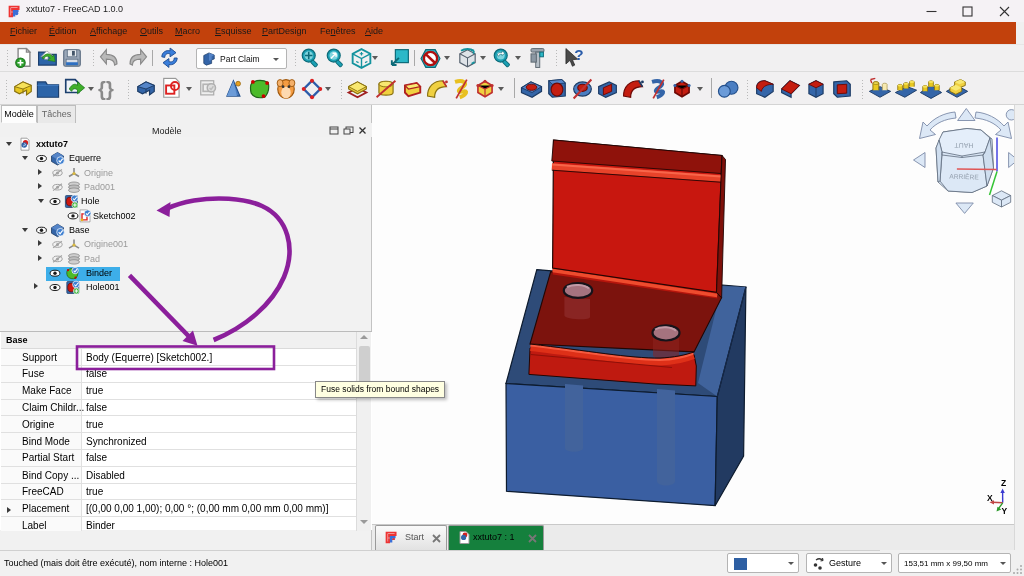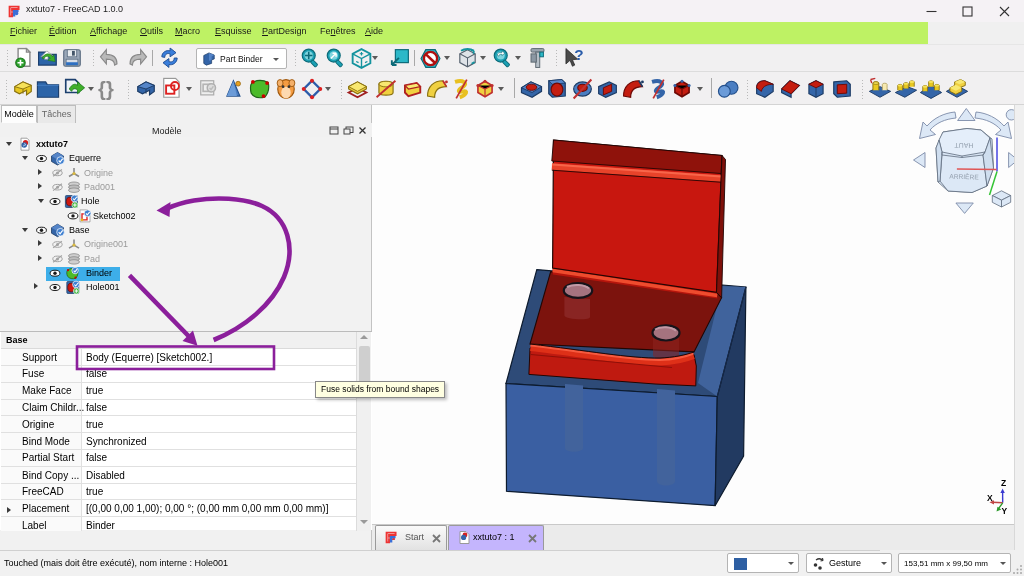--- a/index.html
+++ b/index.html
@@ -1,17 +1,17 @@
 <!DOCTYPE html>
 <html><head><meta charset="utf-8"><style>
 *{margin:0;padding:0;box-sizing:border-box}
 html,body{width:1024px;height:576px;overflow:hidden;font-family:"Liberation Sans",sans-serif;background:#f0f0f0}
 #titlebar{position:absolute;left:0;top:0;width:1024px;height:22px;background:#f5f2f5}
 #title-text{position:absolute;left:26px;top:4px;font-size:9px;color:#1a1a1a}
-#menubar{position:absolute;left:0;top:22px;width:928px;height:22px;background:#bef264}
+#menubar{position:absolute;left:0;top:22px;width:1016px;height:22px;background:#c2410c}
 .menu{position:absolute;top:4px;font-size:9px;color:#1a1a1a}
 #tb1{position:absolute;left:0;top:44px;width:1024px;height:27px;background:#f1f0f1;border-top:1px solid #e6e6e6}
 #tb2{position:absolute;left:0;top:71px;width:1024px;height:34px;background:#f1f0f1;border-top:1px solid #dcdcdc;border-bottom:1px solid #d4d4d4}
 .grip{position:absolute;width:4px;background-image:radial-gradient(circle,#b9b9b9 0.8px,transparent 1px);background-size:3px 3px}
 .vsep{position:absolute;width:1px;background:#a8a8a8}
 .icon{position:absolute}
 #tb1 .icon,#tb2 .icon{transform:scale(1.18);transform-origin:center}
 .dd{position:absolute;width:0;height:0;border-left:3.2px solid transparent;border-right:3.2px solid transparent;border-top:4px solid #5a5a5a}
 #leftdock{position:absolute;left:0;top:105px;width:372px;height:445px;background:#f1f1f1;border-right:1px solid #c3c3c3}
 .dtab{position:absolute;top:0;height:18px;font-size:9px;text-align:center;border:1px solid #bdbdbd;border-bottom:none;background:#e9e9e9;color:#666;line-height:17px}
@@ -93,21 +93,21 @@
   <div class="vsep" style="left:152px;top:5px;height:16px"></div>
   <svg class="icon" style="left:160px;top:4px" width="19" height="18" viewBox="0 0 19 18">
     <path d="M3 8 C3 4, 7 2, 10 3 L10 0.5 L15 4.5 L10 8 L10 5.5 C8 4.7, 5.5 5.5, 5.5 8.5 Z" fill="#3a7edb" stroke="#1f4f94" stroke-width="0.8"></path>
     <path d="M16 9 C16 13, 12 15.5, 9 14.5 L9 17 L4 13 L9 9.5 L9 12 C11 12.8, 13.5 12, 13.5 9 Z" fill="#3a7edb" stroke="#1f4f94" stroke-width="0.8"></path>
   </svg>
   <div class="combo" style="left:196px;top:3px;width:91px;height:21px">
     <svg style="position:absolute;left:5px;top:3px" width="14" height="14" viewBox="0 0 16 16">
       <path d="M8 1 L14 3.5 L14 8 L11 9 L11 13 L5 15 L2 13 L2 4 Z" fill="#3465a8" stroke="#1d3c66" stroke-width="0.8"></path>
       <path d="M8 1 L14 3.5 L11 5 L11 9 L8 10 Z" fill="#5585c8"></path>
     </svg>
-    <span style="position:absolute;left:23px;top:4.5px;color:#111;font-size:8.5px">Part Binder</span>
+    <span style="position:absolute;left:23px;top:4.5px;color:#111;font-size:8.5px">Part Claim</span>
     <div class="cbarrow" style="left:76px;top:9px"></div>
   </div>
   <div class="grip" style="left:294px;top:4px;height:19px"></div>
   <svg class="icon" style="left:301px;top:4px" width="19" height="19" viewBox="0 0 19 19">
     <circle cx="8" cy="7" r="5.5" fill="#1ba0b4" stroke="#0c6a78" stroke-width="1"></circle>
     <circle cx="8" cy="7" r="3.6" fill="#7fd4de"></circle>
     <path d="M8 3.8 V10.2 M4.8 7 H11.2" stroke="#0c6a78" stroke-width="1.3"></path>
     <rect x="11.5" y="10.5" width="6" height="3" rx="1" transform="rotate(45 11.5 10.5)" fill="#1ba0b4" stroke="#0c6a78" stroke-width="0.8"></rect>
   </svg>
   <svg class="icon" style="left:326px;top:4px" width="19" height="19" viewBox="0 0 19 19">
@@ -644,21 +644,21 @@
   <div style="position:absolute;left:3px;top:0;width:72px;height:25px;background:linear-gradient(#fafafa,#e2e2e2);border:1px solid #9a9a9a;border-bottom:none;border-radius:2px 2px 0 0">
     <svg style="position:absolute;left:9px;top:5px" width="13" height="13" viewBox="0 0 16 16">
       <path d="M2 2 H13 V5 H5 V7 H11 V10 H5 V14 H2 Z" fill="none" stroke="#e33" stroke-width="2.4"></path>
       <path d="M6 6 H13 V9 H9 V14 H6 Z" fill="#3a6fd8"></path>
     </svg>
     <span style="position:absolute;left:29px;top:6px;font-size:9px;color:#555">Start</span>
     <svg style="position:absolute;left:55px;top:7px" width="11" height="11" viewBox="0 0 11 11">
         <path d="M2 2 L9 9 M9 2 L2 9" stroke="#777" stroke-width="1.8"></path>
       </svg>
   </div>
-  <div style="position:absolute;left:76px;top:0;width:96px;height:26px;background:#c4b5fd;border:1px solid #9a9a9a;border-bottom:none;border-radius:2px 2px 0 0">
+  <div style="position:absolute;left:76px;top:0;width:96px;height:26px;background:#15803d;border:1px solid #9a9a9a;border-bottom:none;border-radius:2px 2px 0 0">
     <svg style="position:absolute;left:10px;top:5px" width="11" height="13" viewBox="0 0 11 13">
       <path d="M1 0.5 H7 L10 3.5 V12.5 H1 Z" fill="#fff" stroke="#999"></path>
       <circle cx="6" cy="4" r="2.4" fill="#d42020"></circle>
       <circle cx="4.6" cy="6.4" r="2.6" fill="#3465a8"></circle>
     </svg>
     <span style="position:absolute;left:24px;top:6px;font-size:9px;color:#000">xxtuto7 : 1</span>
     <svg style="position:absolute;left:78px;top:7px" width="11" height="11" viewBox="0 0 11 11">
         <path d="M2 2 L9 9 M9 2 L2 9" stroke="#777" stroke-width="1.8"></path>
       </svg>
   </div>

